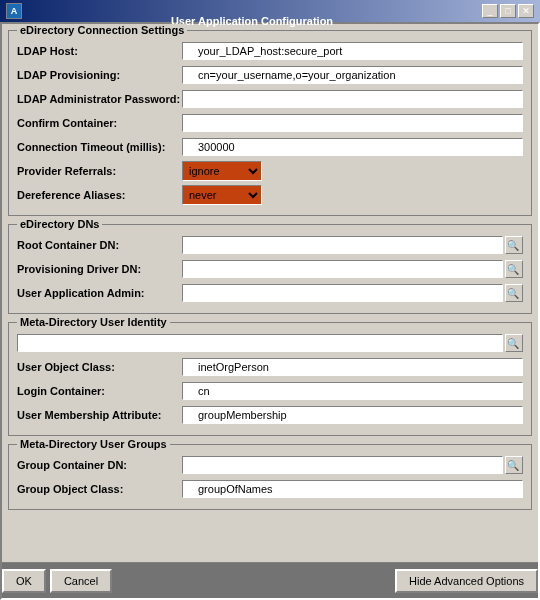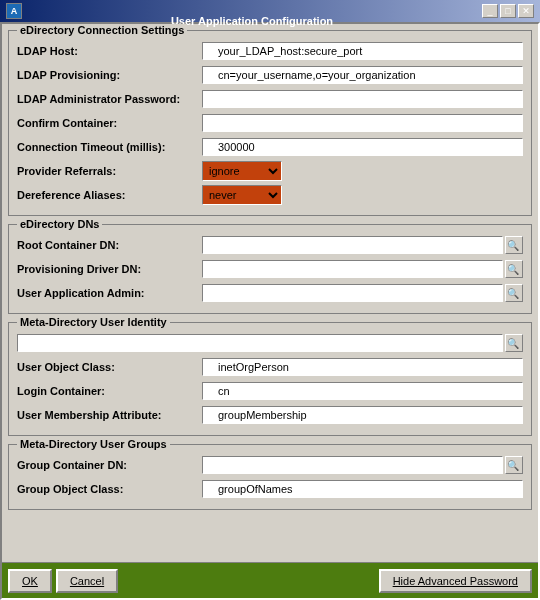--- a/index.html
+++ b/index.html
@@ -87,21 +87,20 @@
       color: #000;
     }
     .section-content {
       padding: 10px 8px 6px 8px;
     }
     .form-row {
       display: flex;
       align-items: center;
       margin-bottom: 4px;
       min-height: 20px;
-      gap: 20px;
     }
     .form-label {
       font-size: 11px;
       font-weight: bold;
       color: #000;
       min-width: 165px;
       flex-shrink: 0;
     }
     .form-input {
       flex: 1;
@@ -138,28 +137,27 @@
       height: 20px;
       border: 1px solid;
       border-color: #808080 #fff #fff #808080;
       background: #c2410c;
       font-size: 11px;
       font-family: Arial, sans-serif;
       padding: 0 2px;
       min-width: 80px;
     }
     .bottom-bar {
-      background: #4d7c0f;
+      background: #737373;
       border-top: 1px solid #808080;
-      padding: 4px 6px;
+      padding: 4px 0;
       display: flex;
       align-items: center;
       gap: 4px;
       height: 36px;
-      text-decoration: underline;
     }
     .action-btn {
       height: 24px;
       padding: 0 12px;
       background: #d4d0c8;
       border: 2px solid;
       border-color: #fff #808080 #808080 #fff;
       font-size: 11px;
       font-family: Arial, sans-serif;
       cursor: pointer;
@@ -305,15 +303,15 @@
         </div>
       </div>
     </div>
 
   </div>
 
   <div class="bottom-bar">
     <button class="action-btn">OK</button>
     <button class="action-btn">Cancel</button>
     <div class="spacer"></div>
-    <button class="action-btn">Hide Advanced Password</button>
+    <button class="action-btn">Hide Advanced Options</button>
   </div>
 </div>
 
 </body></html>

